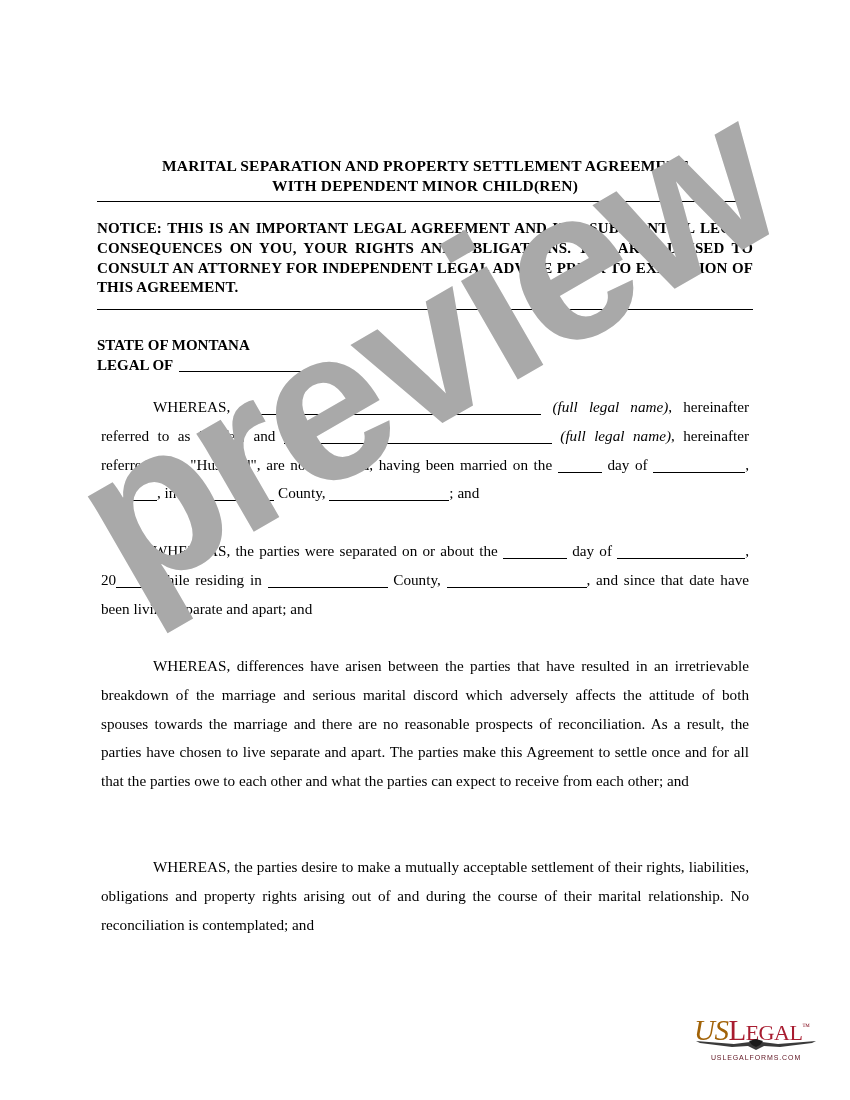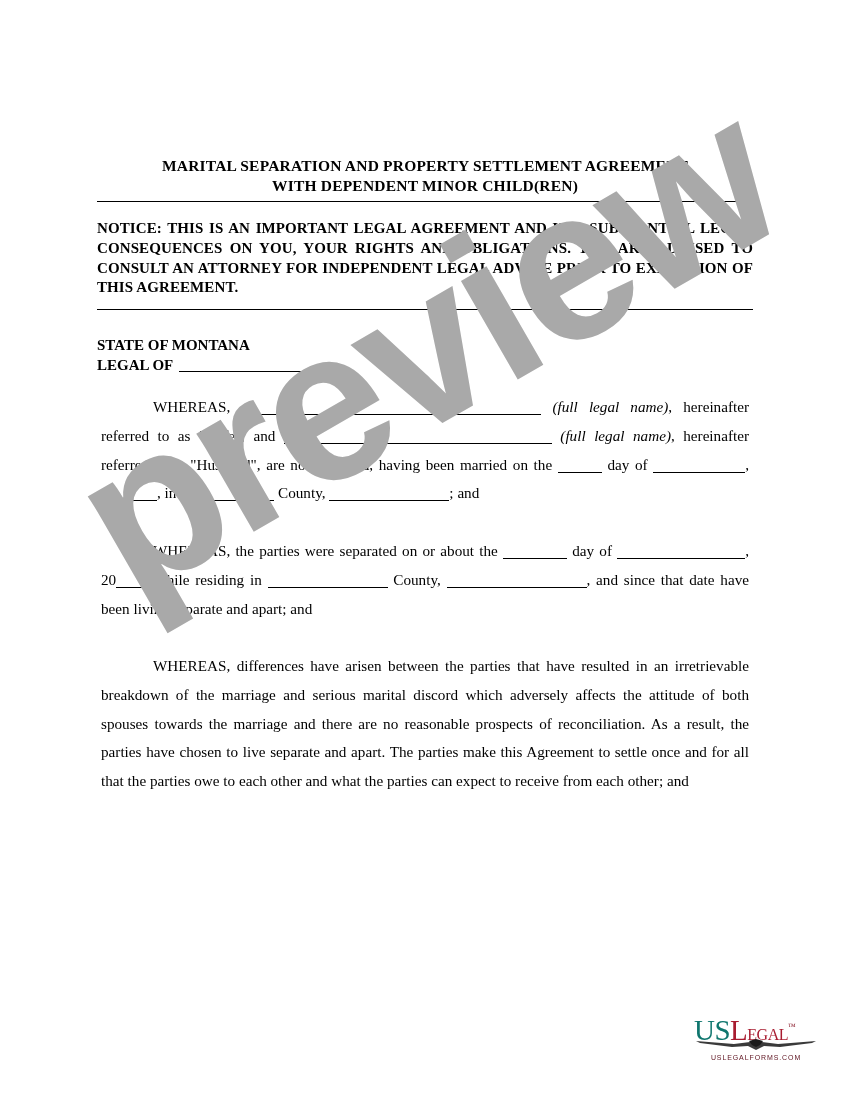--- a/index.html
+++ b/index.html
@@ -163,23 +163,23 @@
   #logo .logo-word {
     font-family: "Liberation Serif", "DejaVu Serif", serif;
     font-size: 29px;
     line-height: 30px;
     letter-spacing: -0.5px;
     white-space: nowrap;
     position: absolute;
     left: 4px;
     top: 0px;
   }
-  #logo .logo-us { color: #0f766e; font-weight: normal; }
+  #logo .logo-us { color: #a16207; font-weight: normal; font-style: italic; }
   #logo .logo-l  { color: #a81c30; font-weight: normal; }
-  #logo .logo-egal { color: #a81c30; font-size: 16px; }
+  #logo .logo-egal { color: #a81c30; font-size: 22px; }
   #logo .logo-tm {
     color: #8a1a2a;
     font-size: 8px;
     vertical-align: super;
   }
   #logo .logo-bird {
     position: absolute;
     left: 4px;
     top: 27px;
     width: 124px;
@@ -232,20 +232,23 @@
     </div>
 
     <div class="body-block" style="top:533px;">
       <p class="para"><span>WHEREAS, the parties were separated on or about the </span><span class="ul" style="width:64px;"></span><span> day of </span><span class="ul" style="width:128px;"></span><span>,  20</span><span class="ul" style="width:30px;"></span><span>,  while residing in </span><span class="ul" style="width:120px;"></span><span> County, </span><span class="ul" style="width:140px;"></span><span>, and since that date have been living separate and apart; and</span></p>
     </div>
 
     <div class="body-block" style="top:648px;">
       <p class="para">WHEREAS, differences have arisen between the parties that have resulted in an irretrievable breakdown of the marriage and serious marital discord which adversely affects the attitude of both spouses towards the marriage and there are no reasonable prospects of reconciliation.  As a result, the parties have chosen to live separate and apart.  The parties make this Agreement to settle once and for all that the parties owe to each other and what the parties can expect to receive from each other; and</p>
     </div>
 
+    <div class="body-block" style="top:849px;">
+      <p class="para">WHEREAS, the parties desire to make a mutually acceptable settlement of their rights, liabilities, obligations and property rights arising out of and during the course of their marital relationship.  No reconciliation is contemplated; and</p>
+    </div>
 
 
     <div id="logo">
       <div class="logo-word"><span class="logo-us">US</span><span class="logo-l">L</span><span class="logo-egal">EGAL</span><span class="logo-tm">™</span></div>
       <svg class="logo-bird" viewBox="0 0 124 14" xmlns="http://www.w3.org/2000/svg">
         <path d="M2 2 L40 5 L56 3 L62 1 L68 3 L84 5 L122 2 L118 4 L86 8 L70 7 L62 11 L54 7 L38 8 L6 4 Z" fill="#3a3a3a"></path>
         <path d="M55 2 L62 0 L69 2 L66 6 L62 8 L58 6 Z" fill="#1a1a1a"></path>
       </svg>
       <div class="logo-tagline">USLEGALFORMS.COM</div>
     </div>

